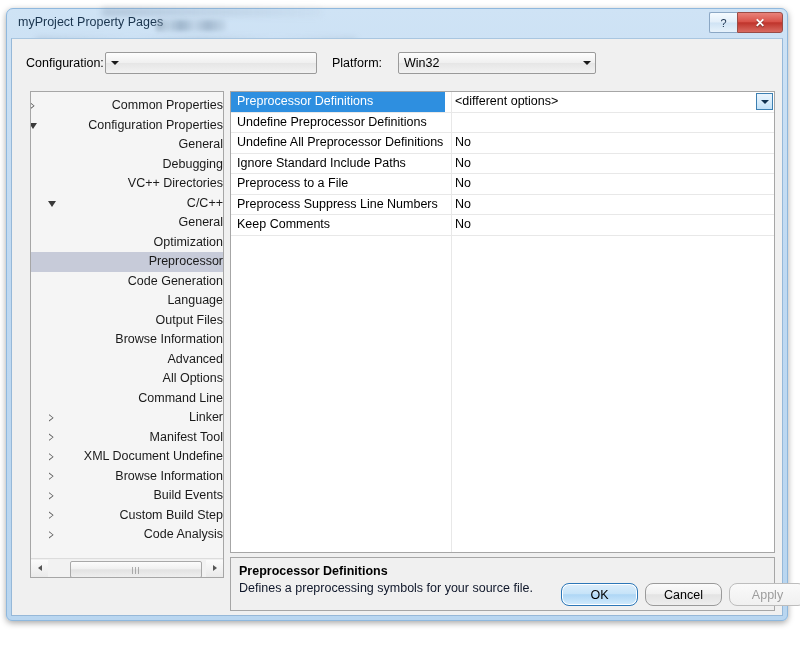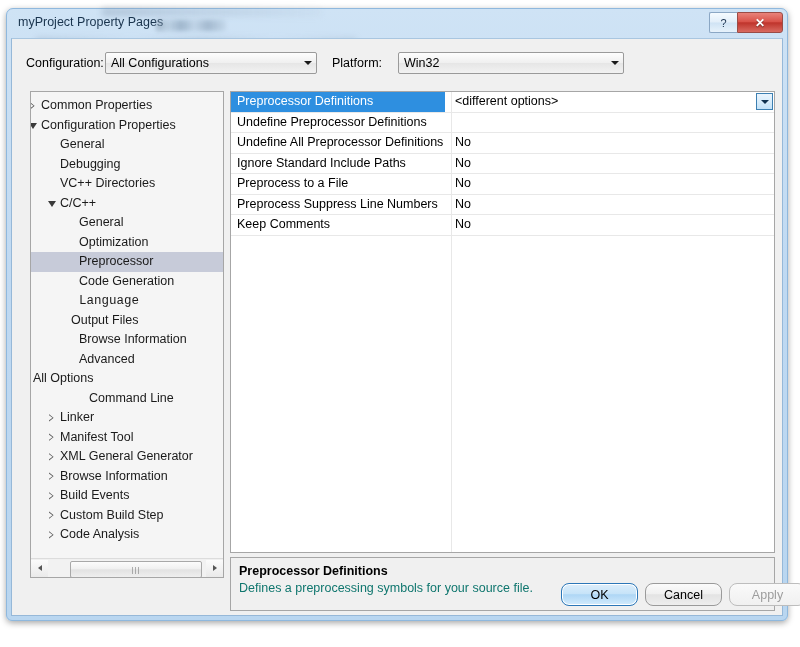--- a/index.html
+++ b/index.html
@@ -212,20 +212,21 @@
   }
   .tnode {
     position: relative;
     height: 19.5px;
     line-height: 19.5px;
     font-size: 12.5px;
     color: #1a1a1a;
     white-space: nowrap;
     cursor: default;
     padding-left: 0px;
+    text-align: right;
   }
   .tnode.sel {
     background: #c7cbd9;
   }
   .tnode .exp {
     position: absolute;
     left: 0;
     top: 0;
     width: 15px;
     height: 19.5px;
@@ -396,21 +397,21 @@
     padding: 6px 8px 0 8px;
   }
   .desc-title {
     font-size: 12.5px;
     font-weight: bold;
     color: #000;
     margin-bottom: 3px;
   }
   .desc-body {
     font-size: 12.5px;
-    color: #0f766e;
+    color: #0f172a;
   }
 
   
   .footer {
     position: absolute;
     left: 0;
     bottom: 0;
     width: 100%;
     height: 40px;
   }
@@ -456,27 +457,26 @@
         <div class="cap-btn help">?</div>
         <div class="cap-btn close">✕</div>
       </div>
     </div>
 
     <div class="client">
 
       <div class="toprow">
         <div class="lbl" style="left:14px; top:17px;">Configuration:</div>
         <div class="combo" style="left:93px; top:13px; width:212px;">
-          <div class="combo-value">All Configurations</div>
           <div class="combo-arrow">
               <i></i>
             </div>
         </div>
         <div class="lbl" style="left:320px; top:17px;">Platform:</div>
-        <div class="combo" style="left:386px; top:13px; width:226px;">
+        <div class="combo" style="left:386px; top:13px; width:198px;">
           <div class="combo-value">Win32</div>
           <div class="combo-arrow">
               <i></i>
             </div>
         </div>
       </div>
 
       <div class="treepanel">
         <div class="tree" id="tree-container">
             <div class="tnode"><span class="exp" style="left: -6px;">
@@ -488,35 +488,35 @@
             <div class="tnode"><span class="tlabel" style="margin-left: 27px;">General</span></div>
             <div class="tnode"><span class="tlabel" style="margin-left: 27px;">Debugging</span></div>
             <div class="tnode"><span class="tlabel" style="margin-left: 27px;">VC++ Directories</span></div>
             <div class="tnode"><span class="exp" style="left: 13px;">
                 <span class="tri-open"></span>
               </span><span class="tlabel" style="margin-left: 27px;">C/C++</span></div>
             <div class="tnode"><span class="tlabel" style="margin-left: 46px;">General</span></div>
             <div class="tnode"><span class="tlabel" style="margin-left: 46px;">Optimization</span></div>
             <div class="tnode sel"><span class="tlabel" style="margin-left: 46px;">Preprocessor</span></div>
             <div class="tnode"><span class="tlabel" style="margin-left: 46px;">Code Generation</span></div>
-            <div class="tnode"><span class="tlabel" style="margin-left: 46px; font-family: Liberation Mono, monospace;">Language</span></div>
+            <div class="tnode"><span class="tlabel" style="margin-left: 46px;">Language</span></div>
             <div class="tnode"><span class="tlabel" style="margin-left: 38px;">Output Files</span></div>
             <div class="tnode"><span class="tlabel" style="margin-left: 46px;">Browse Information</span></div>
             <div class="tnode"><span class="tlabel" style="margin-left: 46px;">Advanced</span></div>
             <div class="tnode"><span class="tlabel" style="">All Options</span></div>
             <div class="tnode"><span class="tlabel" style="margin-left: 56px;">Command Line</span></div>
             <div class="tnode"><span class="exp" style="left: 13px;">
                 <span class="tri-closed"></span>
               </span><span class="tlabel" style="margin-left: 27px;">Linker</span></div>
             <div class="tnode"><span class="exp" style="left: 13px;">
                 <span class="tri-closed"></span>
               </span><span class="tlabel" style="margin-left: 27px;">Manifest Tool</span></div>
             <div class="tnode"><span class="exp" style="left: 13px;">
                 <span class="tri-closed"></span>
-              </span><span class="tlabel" style="margin-left: 27px;">XML General Generator</span></div>
+              </span><span class="tlabel" style="margin-left: 27px;">XML Document Undefine</span></div>
             <div class="tnode"><span class="exp" style="left: 13px;">
                 <span class="tri-closed"></span>
               </span><span class="tlabel" style="margin-left: 27px;">Browse Information</span></div>
             <div class="tnode"><span class="exp" style="left: 13px;">
                 <span class="tri-closed"></span>
               </span><span class="tlabel" style="margin-left: 27px;">Build Events</span></div>
             <div class="tnode"><span class="exp" style="left: 13px;">
                 <span class="tri-closed"></span>
               </span><span class="tlabel" style="margin-left: 27px;">Custom Build Step</span></div>
             <div class="tnode"><span class="exp" style="left: 13px;">

